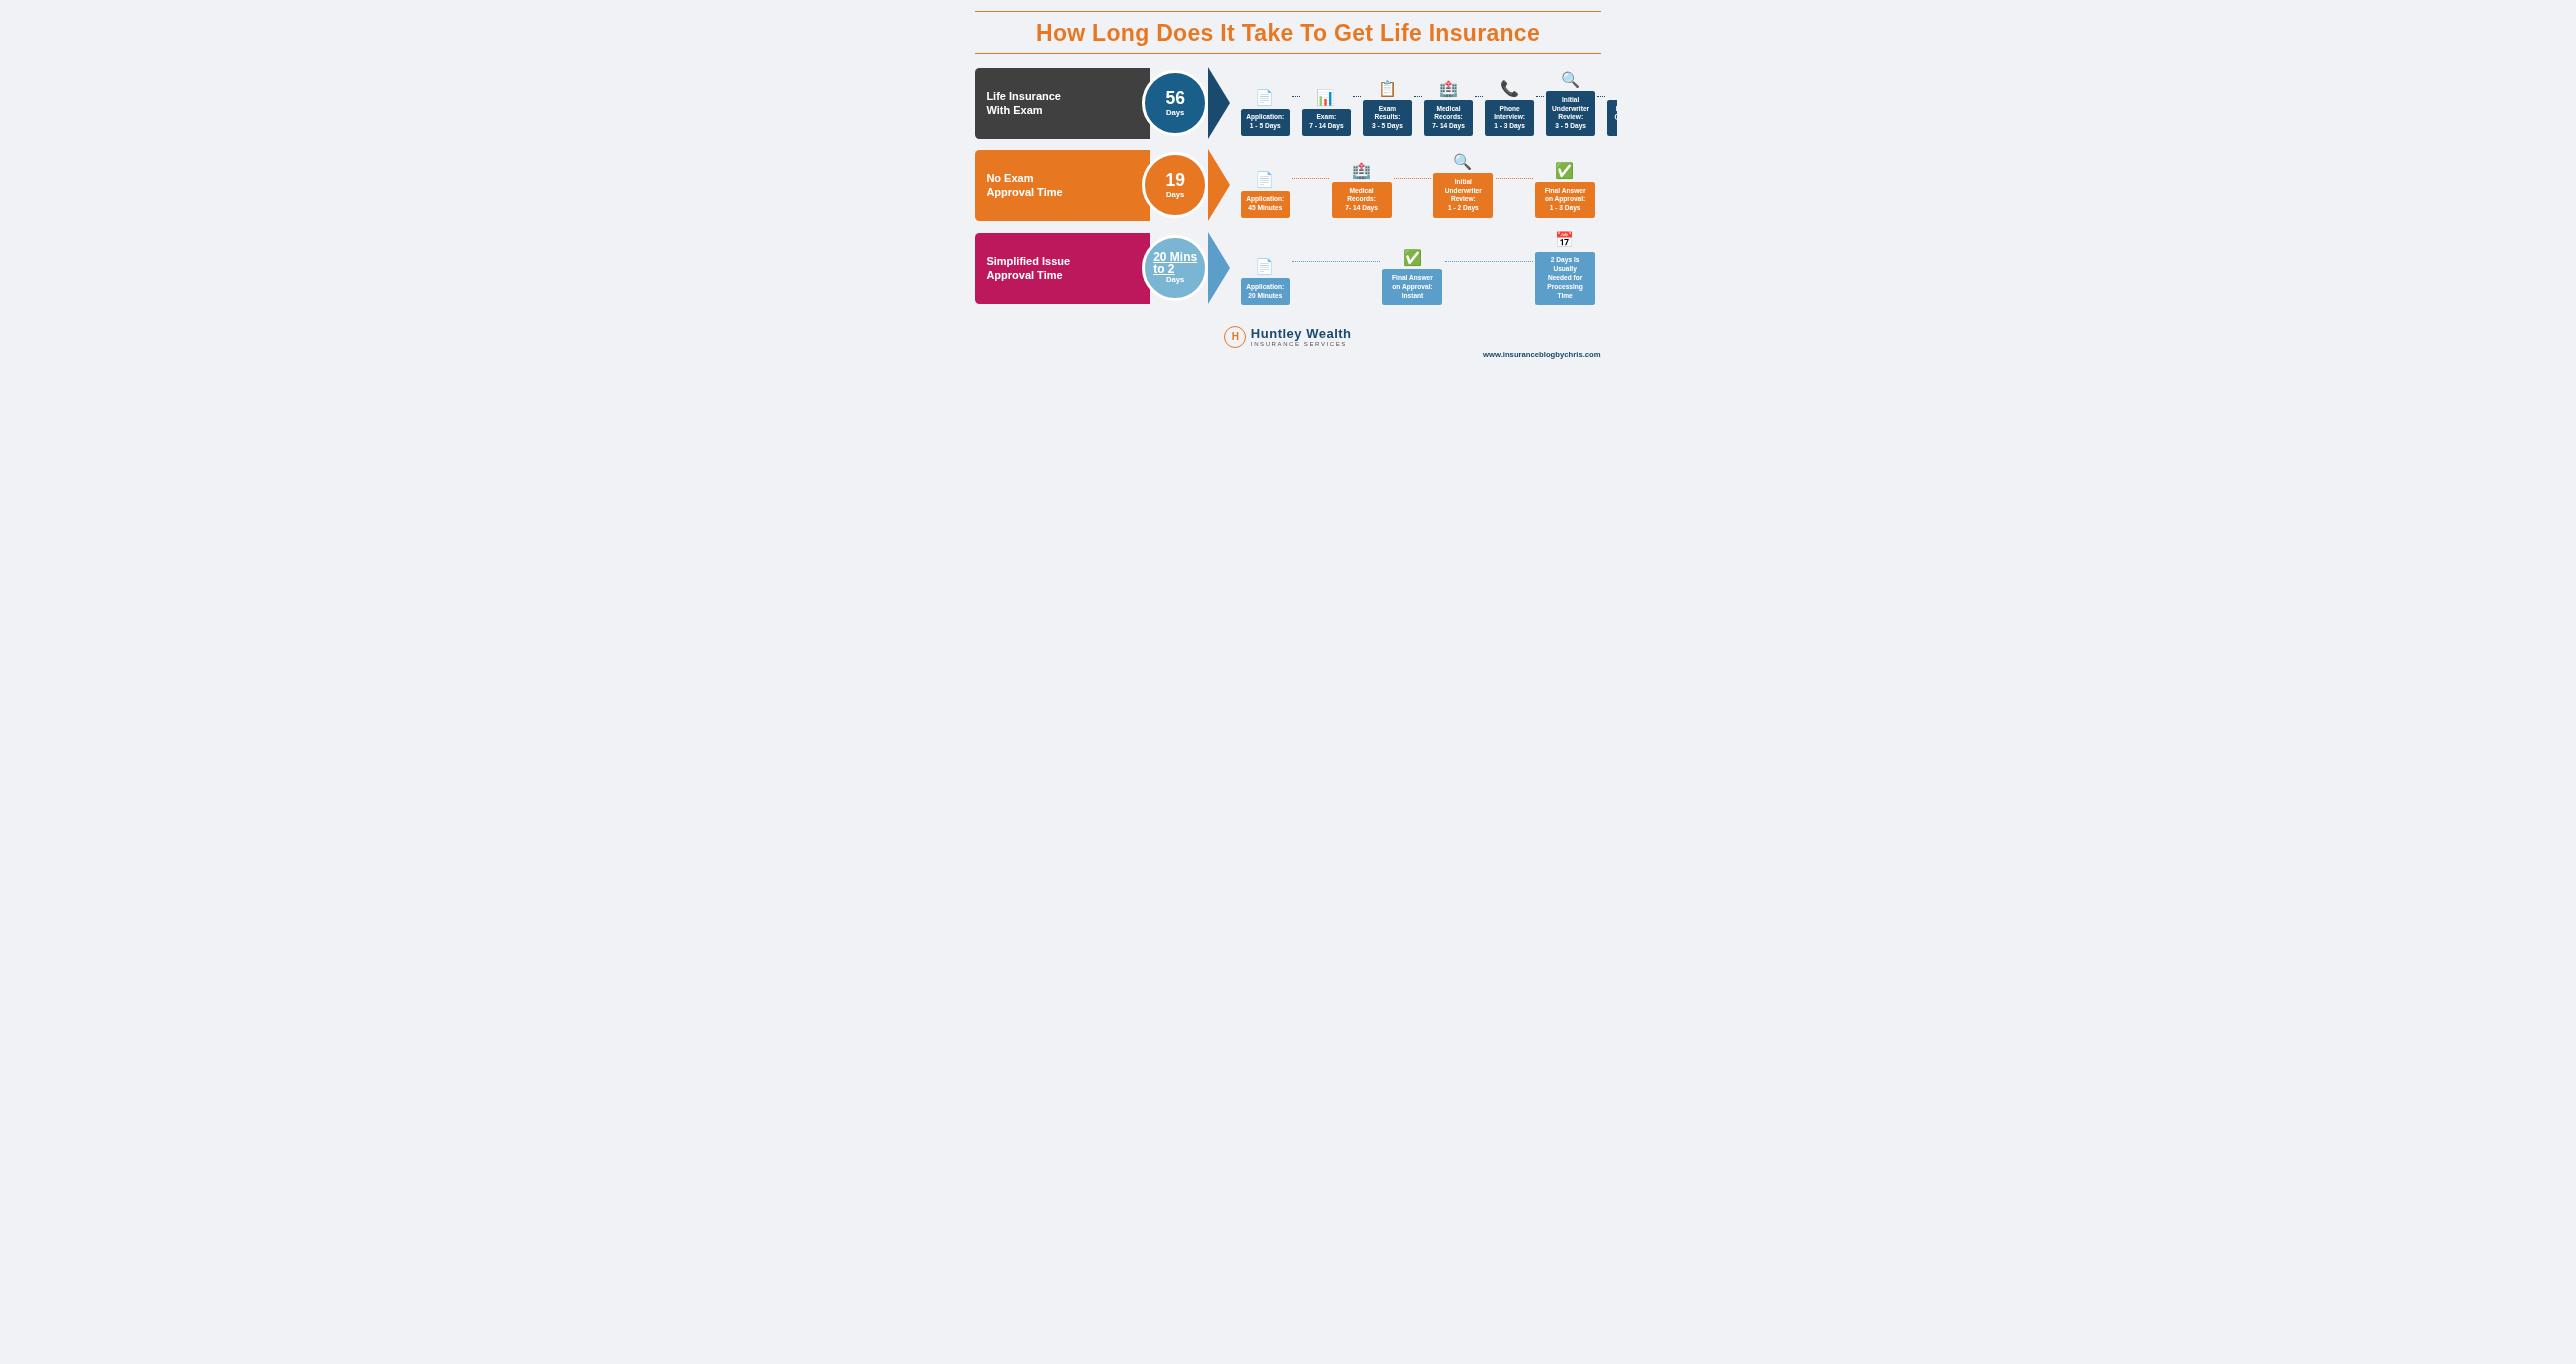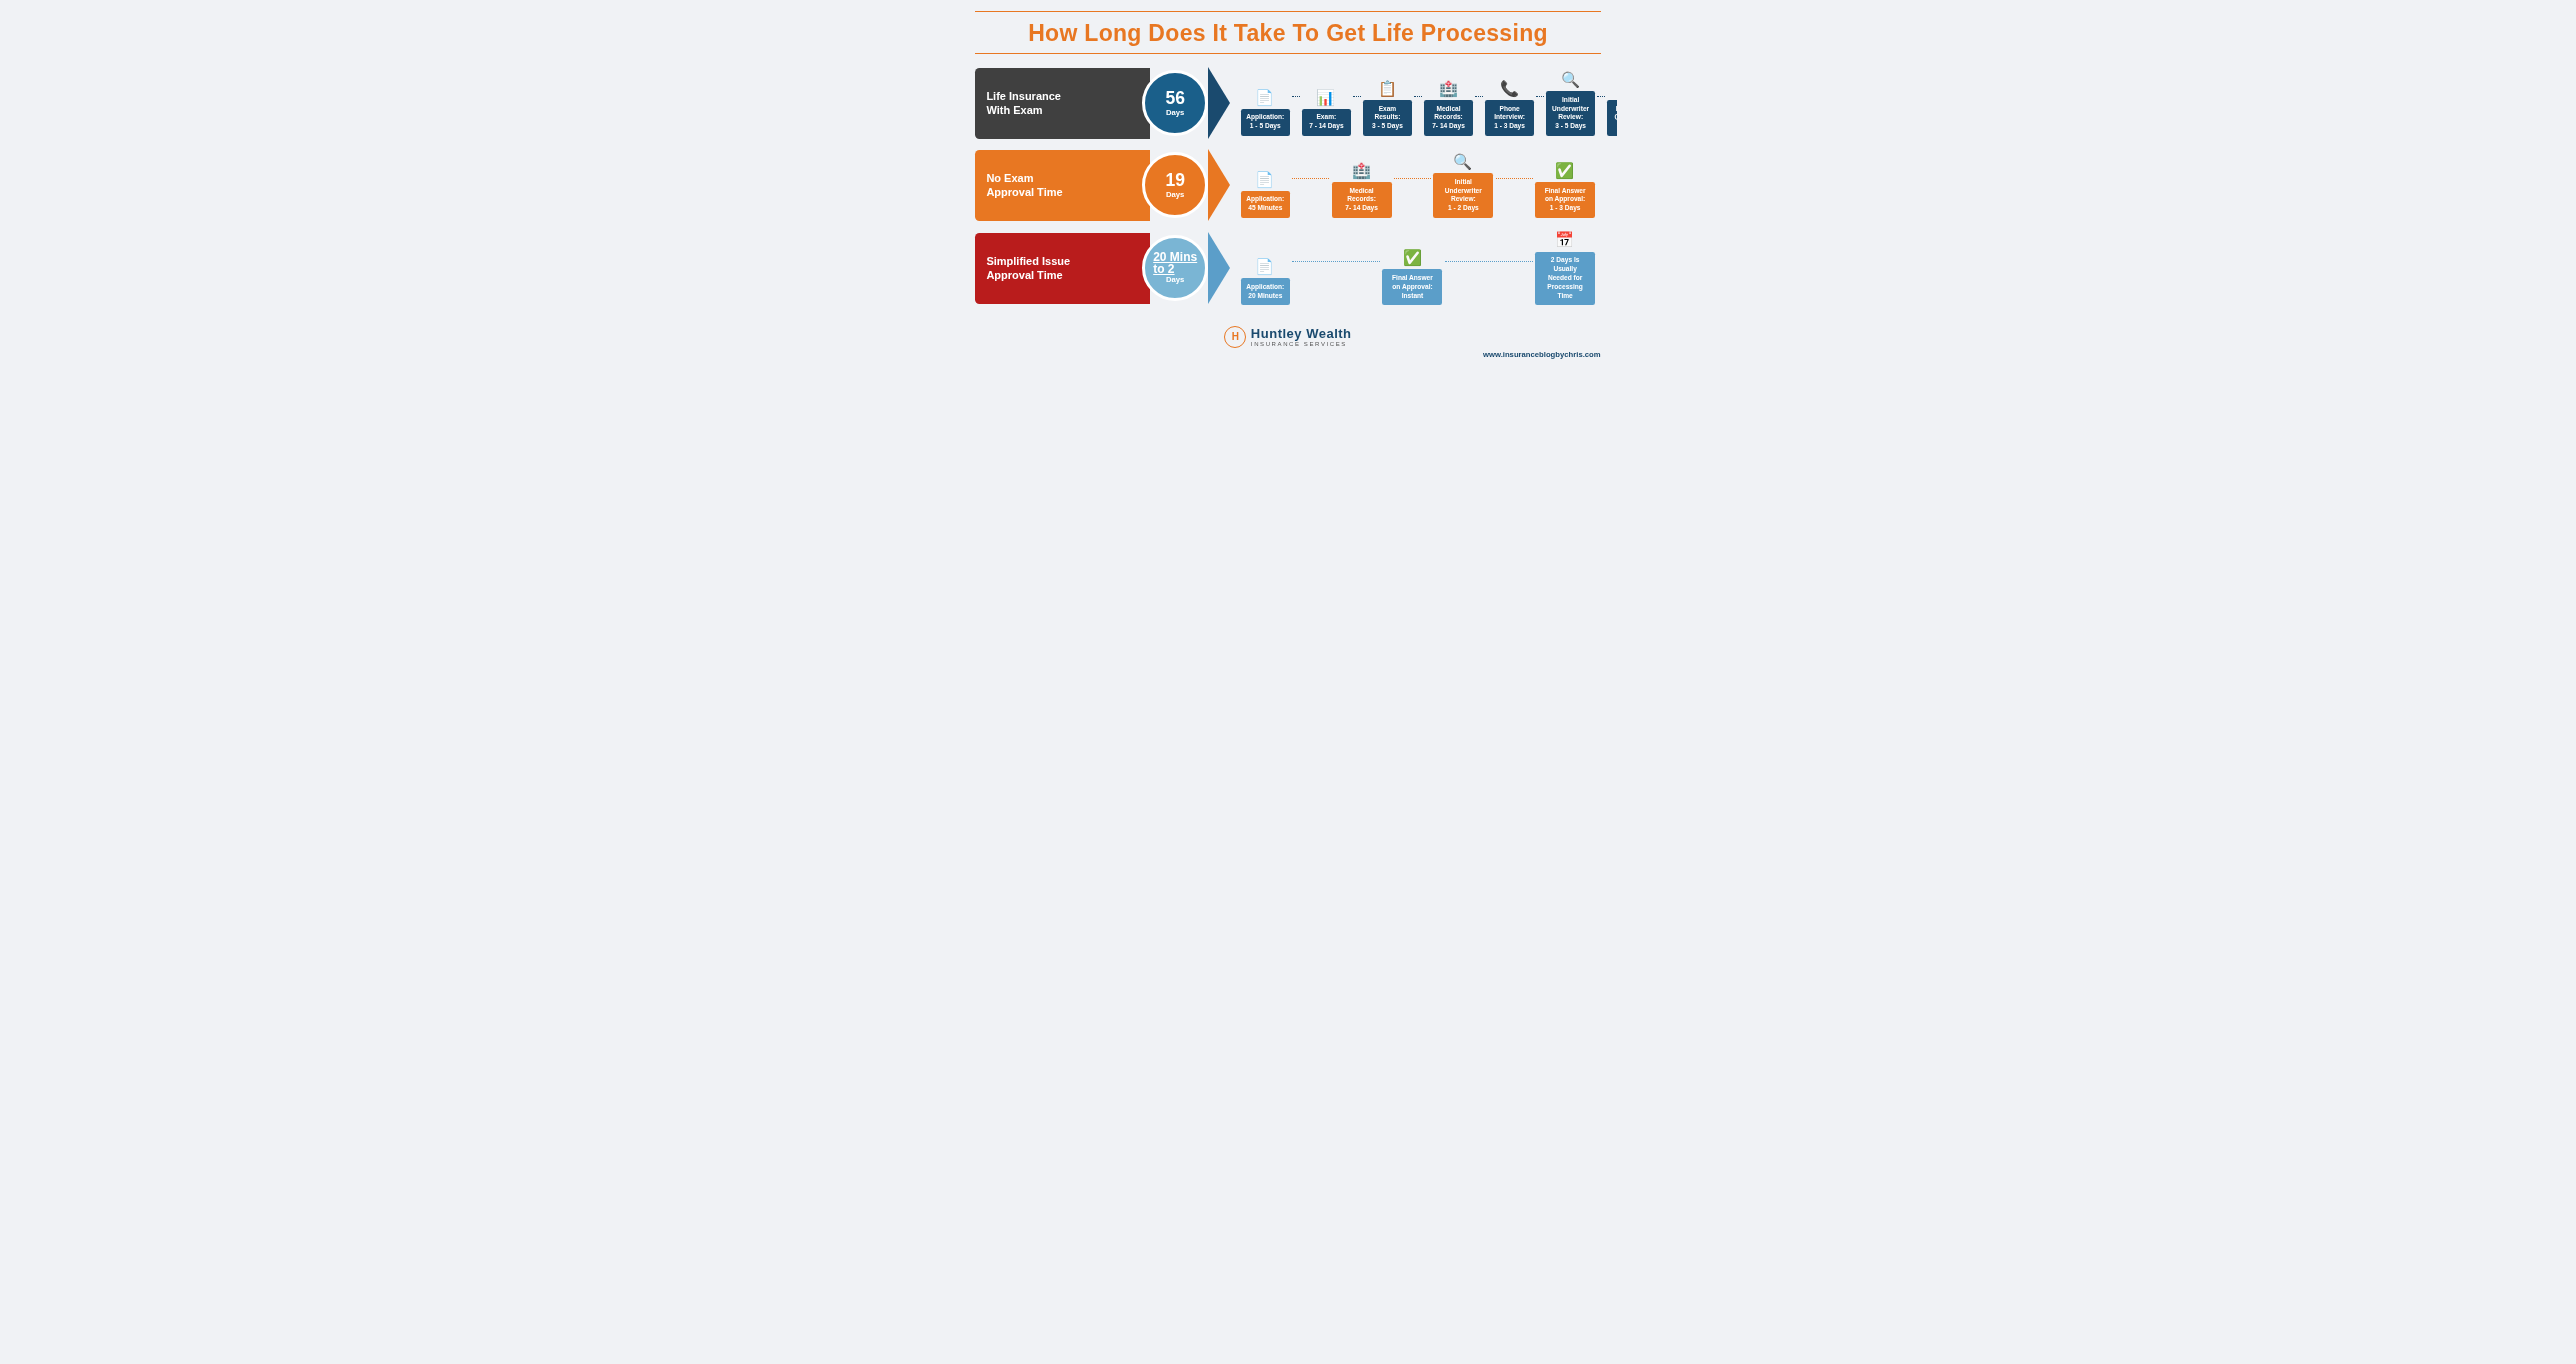--- a/index.html
+++ b/index.html
@@ -44,21 +44,21 @@
       align-items: center;
       min-width: 175px;
       height: 71px;
       border-radius: 4.4px 0 0 4.4px;
       padding: 0 11px;
       position: relative;
       z-index: 2;
     }
     .row-exam .label-area { background: #404040; }
     .row-noexam .label-area { background: #e87722; }
-    .row-simplified .label-area { background: #b91c1c; }
+    .row-simplified .label-area { background: #be185d; }
 
     .label-text {
       color: white;
       font-size: 11px;
       font-weight: 700;
       line-height: 1.3;
       text-align: left;
     }
 
     
@@ -211,21 +211,21 @@
       width: 100%;
     }
 
   </style>
 </head>
 <body>
 
 <div class="infographic">
 
   <div class="header">
-    <h1>How Long Does It Take To Get Life Processing</h1>
+    <h1>How Long Does It Take To Get Life Insurance</h1>
   </div>
 
   <div id="rows-container">
       <div class="row-section row-exam">
         <div class="label-area">
           <div class="label-text">Life Insurance<br>With Exam</div>
         </div>
         <div class="circle-badge">
           <div class="number" style="font-size: 17.5px;">56</div>
           <div class="unit">Days</div>

